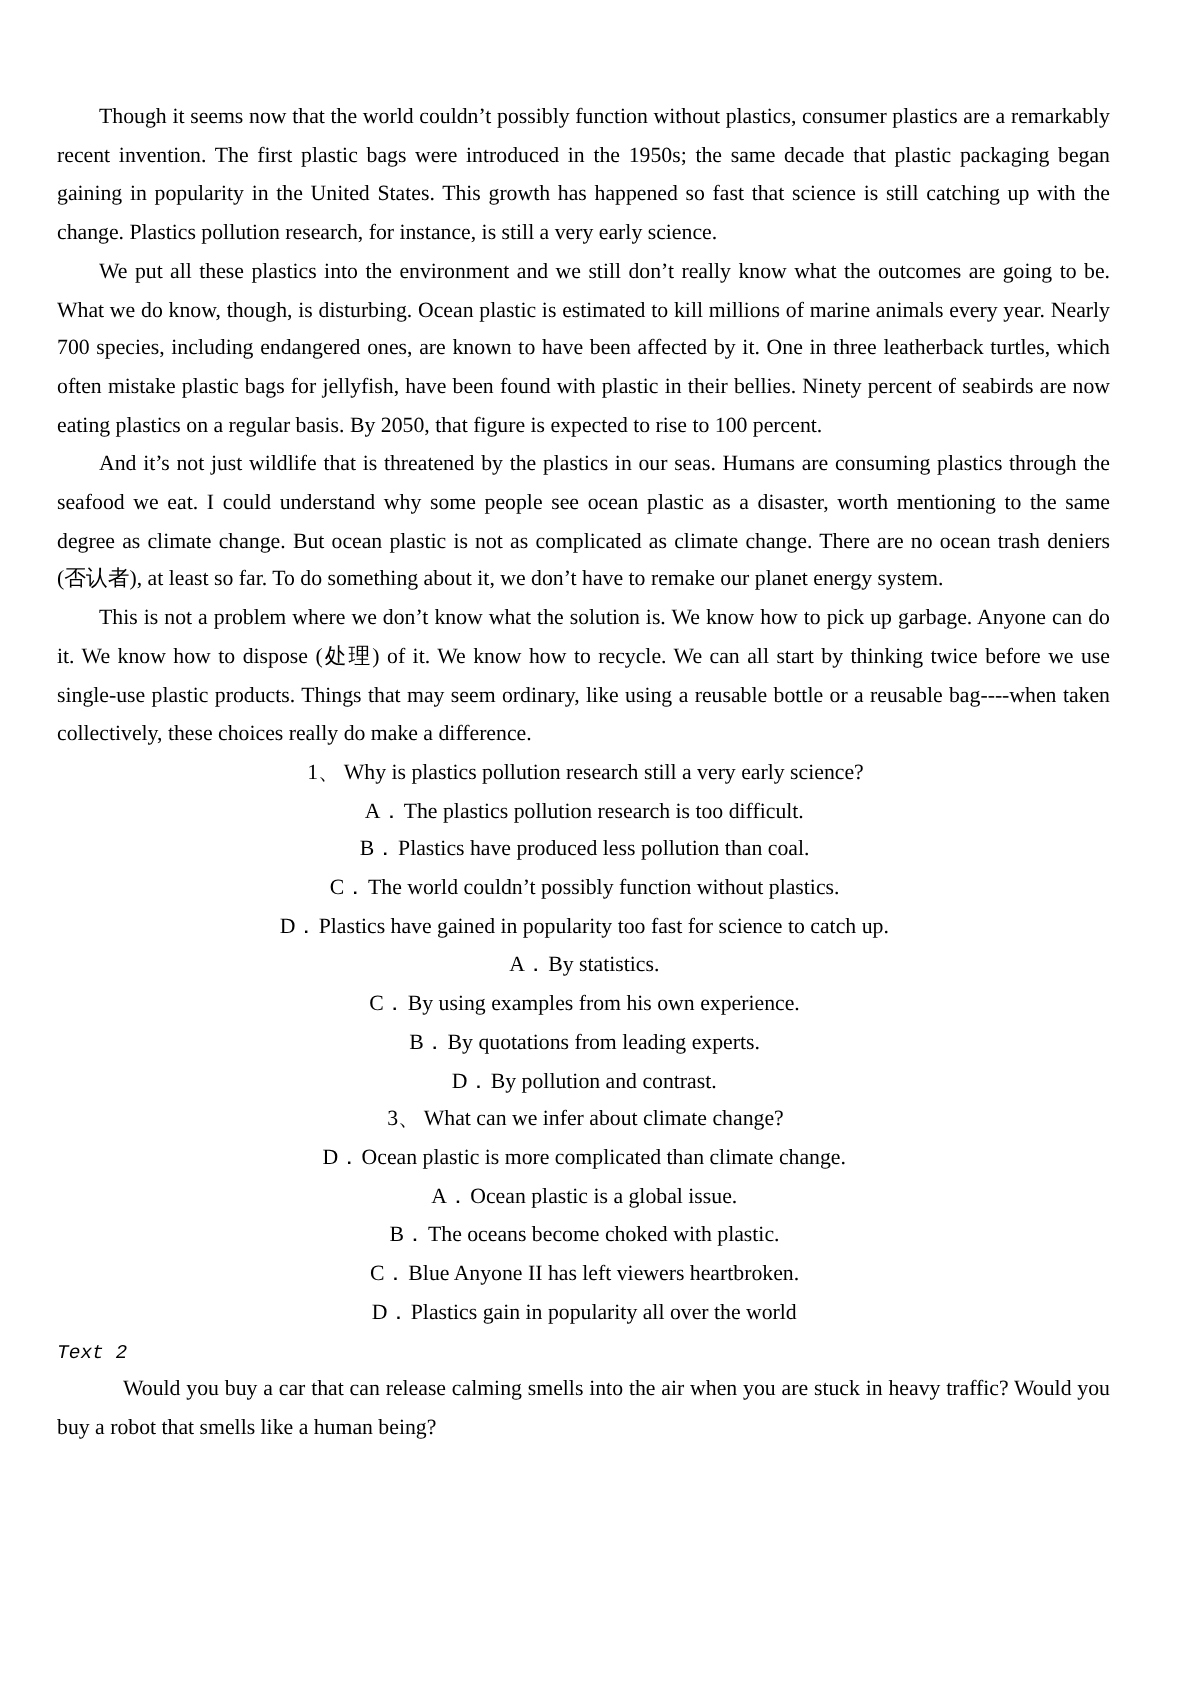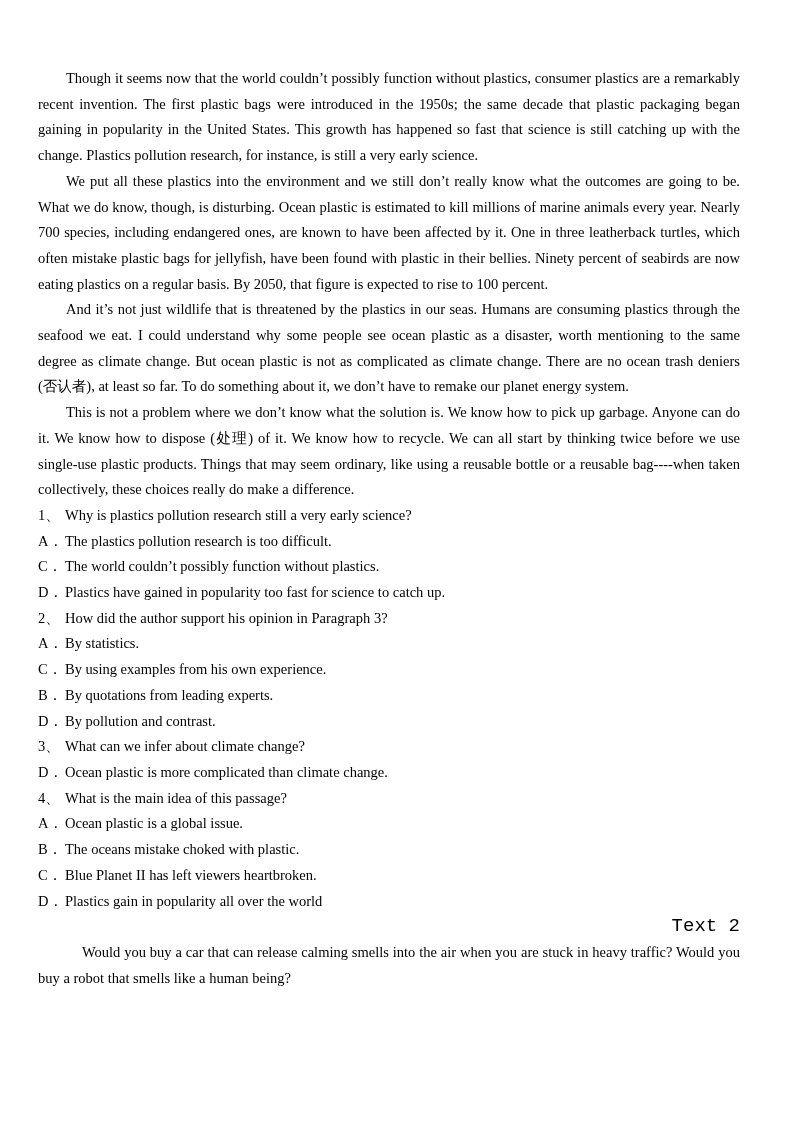--- a/index.html
+++ b/index.html
@@ -27,69 +27,69 @@
     line-height: 25.7px;
   }
   .para {
     text-align: justify;
     text-indent: 28px;
   }
   .para.indent-large {
     text-indent: 44px;
   }
   .line {
-    text-align: left;
+    text-align: center;
     white-space: normal;
   }
   .qnum {
     display: inline-block;
     min-width: 27px;
   }
   .optlabel {
     display: inline-block;
     min-width: 27px;
   }
   .section-heading {
-    text-align: right;
+    text-align: left;
     font-family: "Liberation Mono", "DejaVu Sans Mono", monospace;
-    font-size: 19px;
+    font-size: 13px;
     line-height: 25.7px;
+    font-style: italic;
   }
 </style>
 </head>
 <body>
 
 <div class="page">
 
   <div>
     <p class="para">Though it seems now that the world couldn’t possibly function without plastics, consumer plastics are a remarkably recent invention. The first plastic bags were introduced in the 1950s;  the same decade that plastic packaging began gaining in popularity in the United States. This growth has happened so fast that science is still catching up with the change. Plastics pollution research, for instance, is still a very early science.</p>
     <p class="para">We put all these plastics into the environment and we still don’t really know what the outcomes are going to be. What we do know, though, is disturbing. Ocean plastic is estimated to kill millions of marine animals every year. Nearly 700 species, including endangered ones, are known to have been affected by it. One in three leatherback turtles, which often mistake plastic bags for jellyfish, have been found with plastic in their bellies. Ninety percent of seabirds are now eating plastics on a regular basis. By 2050, that figure is expected to rise to 100 percent.</p>
     <p class="para">And it’s not just wildlife that is threatened by the plastics in our seas. Humans are consuming plastics through the seafood we eat. I could understand why some people see ocean plastic as a disaster, worth mentioning to the same degree as climate change. But ocean plastic is not as complicated as climate change. There are no ocean trash deniers (否认者), at least so far. To do something about it, we don’t have to remake our planet energy system.</p>
     <p class="para">This is not a problem where we don’t know what the solution is. We know how to pick up garbage. Anyone can do it. We know how to dispose (处理) of it. We know how to recycle. We can all start by thinking twice before we use single-use plastic products. Things that may seem ordinary, like using a reusable bottle or a reusable bag----when taken collectively, these choices really do make a difference.</p>
   </div>
 
   <div>
 
     <p class="line"><span class="qnum">1、</span><span>Why is plastics pollution research still a very early science?</span></p>
     <p class="line"><span class="optlabel">A．</span><span>The plastics pollution research is too difficult.</span></p>
+    <p class="line"><span class="optlabel">B．</span><span>Plastics have produced less pollution than coal.</span></p>
     <p class="line"><span class="optlabel">C．</span><span>The world couldn’t possibly function without plastics.</span></p>
     <p class="line"><span class="optlabel">D．</span><span>Plastics have gained in popularity too fast for science to catch up.</span></p>
 
-    <p class="line"><span class="qnum">2、</span><span>How did the author support his opinion in Paragraph 3?</span></p>
     <p class="line"><span class="optlabel">A．</span><span>By statistics.</span></p>
     <p class="line"><span class="optlabel">C．</span><span>By using examples from his own experience.</span></p>
     <p class="line"><span class="optlabel">B．</span><span>By quotations from leading experts.</span></p>
     <p class="line"><span class="optlabel">D．</span><span>By pollution and contrast.</span></p>
 
     <p class="line"><span class="qnum">3、</span><span>What can we infer about climate change?</span></p>
     <p class="line"><span class="optlabel">D．</span><span>Ocean plastic is more complicated than climate change.</span></p>
 
-    <p class="line"><span class="qnum">4、</span><span>What is the main idea of this passage?</span></p>
     <p class="line"><span class="optlabel">A．</span><span>Ocean plastic is a global issue.</span></p>
-    <p class="line"><span class="optlabel">B．</span><span>The oceans mistake choked with plastic.</span></p>
-    <p class="line"><span class="optlabel">C．</span><span>Blue Planet II has left viewers heartbroken.</span></p>
+    <p class="line"><span class="optlabel">B．</span><span>The oceans become choked with plastic.</span></p>
+    <p class="line"><span class="optlabel">C．</span><span>Blue Anyone II has left viewers heartbroken.</span></p>
     <p class="line"><span class="optlabel">D．</span><span>Plastics gain in popularity all over the world</span></p>
   </div>
 
   <p class="section-heading">Text 2</p>
   <p class="para indent-large">Would you buy a car that can release calming smells into the air when you are stuck in heavy traffic? Would you buy a robot that smells like a human being?</p>
 
 </div>
 
 </body></html>

